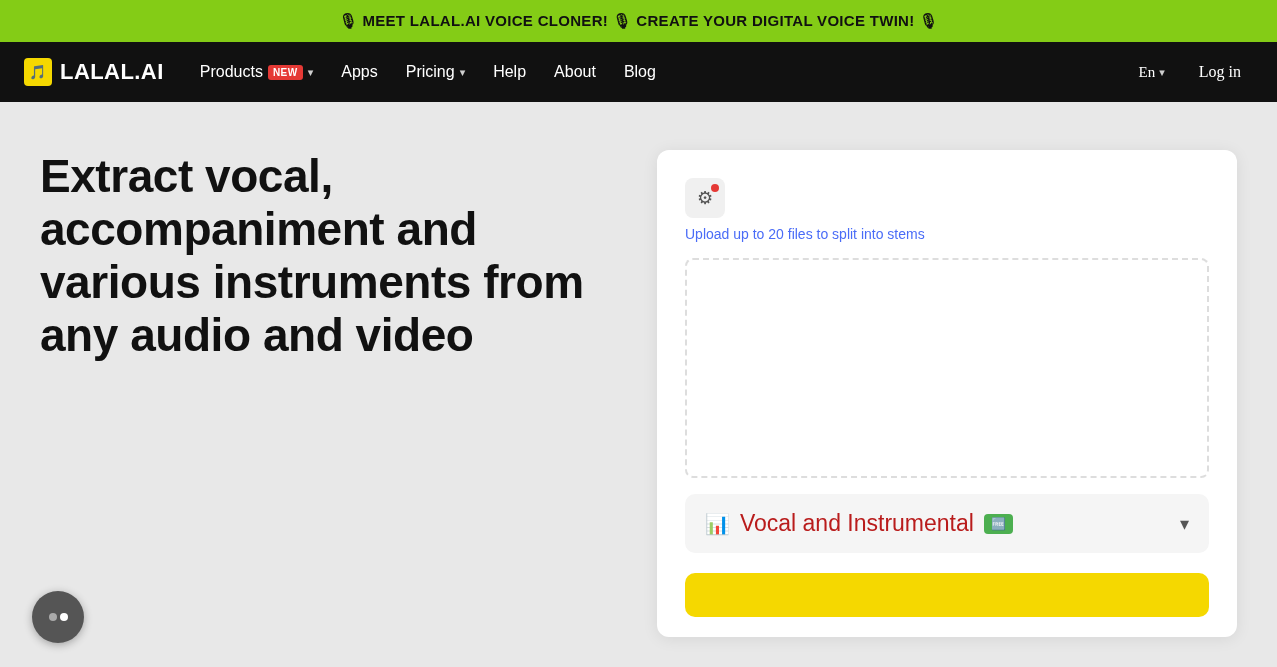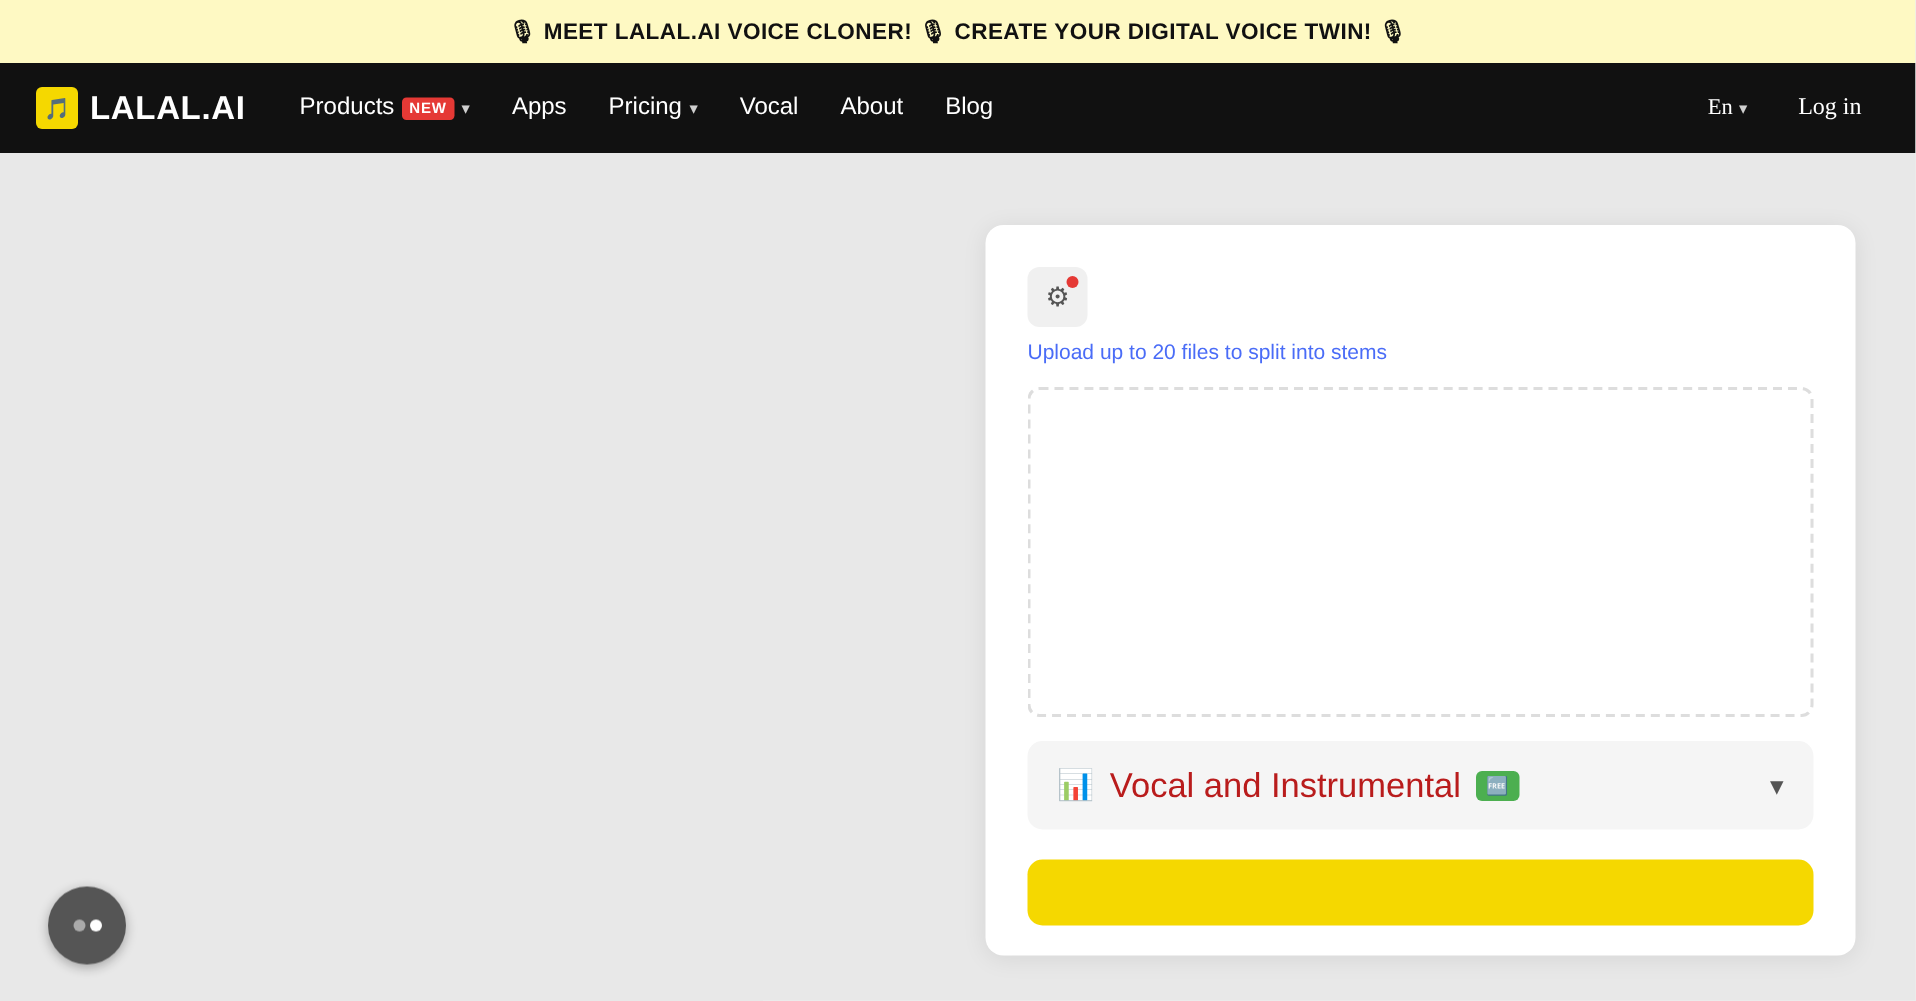--- a/index.html
+++ b/index.html
@@ -1,20 +1,20 @@
 <!DOCTYPE html>
 <html><head>
   <meta charset="utf-8">
   <style>
     * { margin: 0; padding: 0; box-sizing: border-box; }
     body { font-family: -apple-system, BlinkMacSystemFont, 'Segoe UI', Arial, sans-serif; width: 1277px; height: 667px; overflow: hidden; background: #f0f0f0; }
 
     
     .announcement-bar {
-      background: #fef9c3;
+      background: #84cc16;
       color: #111;
       text-align: center;
       padding: 8px 16px;
       font-size: 15px;
       font-weight: 600;
       letter-spacing: 0.02em;
       display: flex;
       align-items: center;
       justify-content: center;
       gap: 6px;
@@ -332,21 +332,21 @@
       <span class="chevron-icon">▾</span>
     </div>
     <div class="nav-item">
       <span>Apps</span>
     </div>
     <div class="nav-item">
       <span>Pricing</span>
       <span class="chevron-icon">▾</span>
     </div>
     <div class="nav-item">
-      <span>Vocal</span>
+      <span>Help</span>
     </div>
     <div class="nav-item">
       <span>About</span>
     </div>
     <div class="nav-item">
       <span>Blog</span>
     </div>
   </div>
 
   <div class="nav-right">
@@ -354,20 +354,21 @@
       <span>En</span>
       <span class="chevron-icon">▾</span>
     </div>
     <div class="login-btn">Log in</div>
   </div>
 </nav>
 
 <div class="main-content">
 
   <div class="hero-section">
+    <h1 class="hero-title">Extract vocal, accompaniment and various instruments from any audio and video</h1>
   </div>
 
   <div class="upload-card">
     <div class="card-header">
       <div class="settings-btn">
         <span class="settings-icon-inner">⚙</span>
         <div class="settings-dot"></div>
       </div>
     </div>
     <p class="card-subtitle">Upload up to 20 files to split into stems</p>

